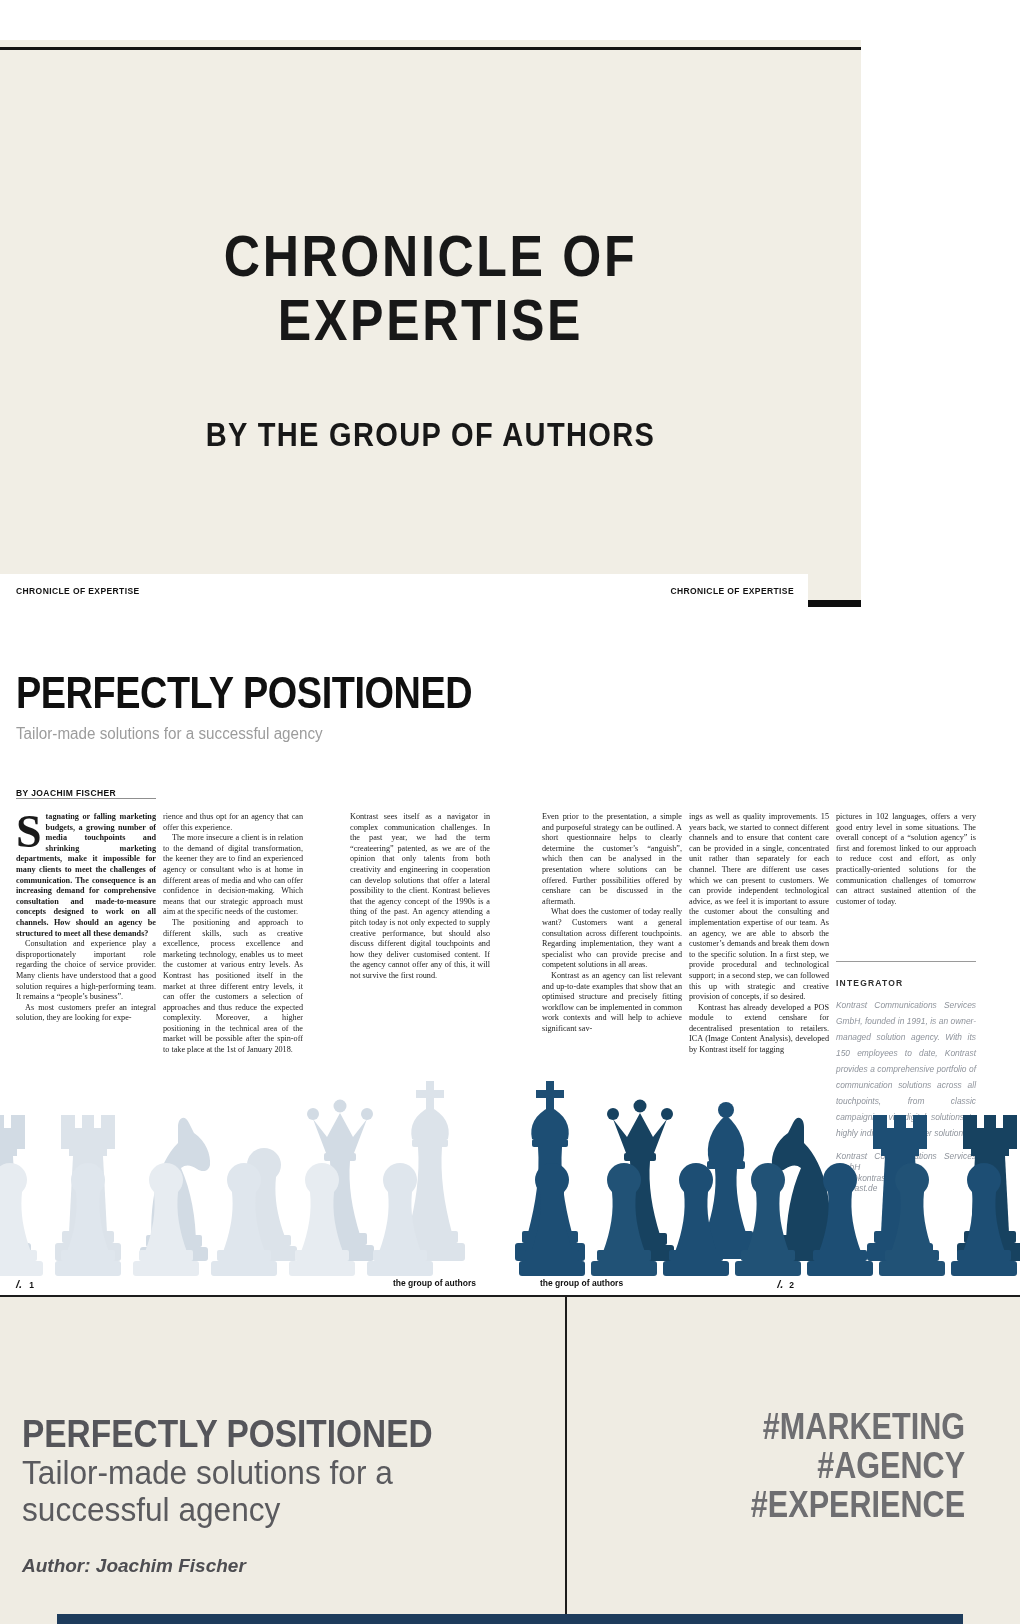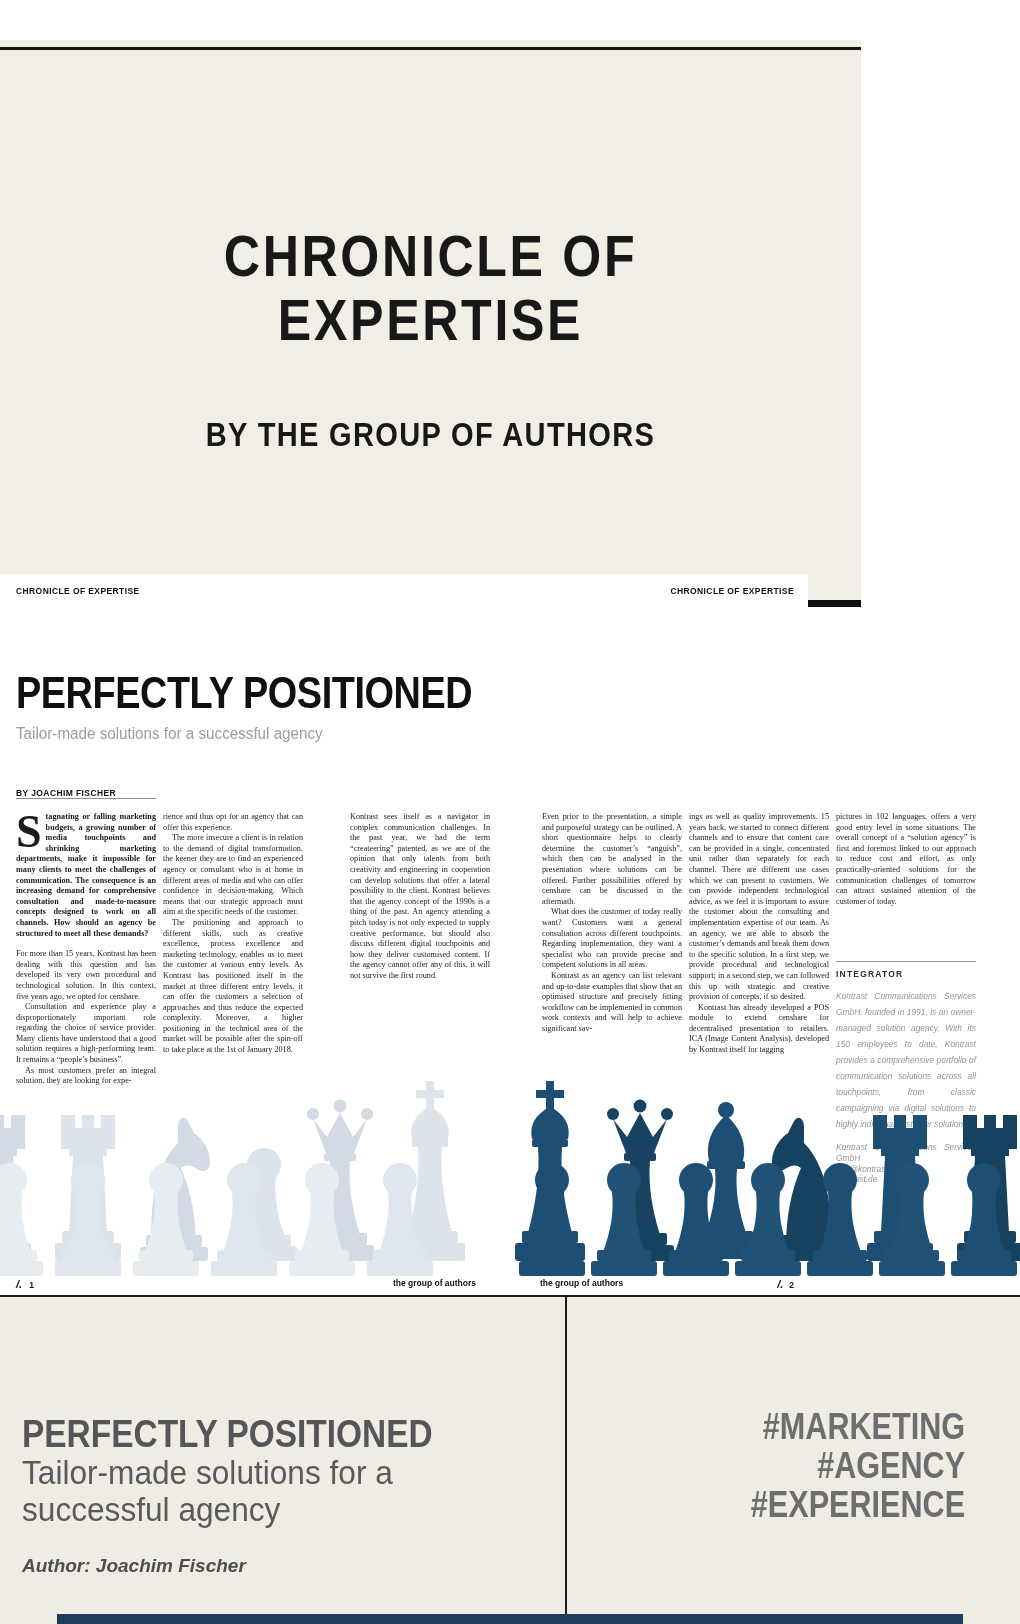--- a/index.html
+++ b/index.html
@@ -34,21 +34,21 @@
   .c1{left:16px;height:292px;overflow:hidden;}  .c2{left:163px;height:292px;overflow:hidden;}
   .c3{left:310px;height:292px;overflow:hidden;margin-left:40px;} .c4{left:542px;height:292px;overflow:hidden;}
   .c5{left:689px;height:292px;overflow:hidden;} .c6{left:836px;}
   .col p { margin:0; }
   .gap { margin-top:10px !important; }
   .ind { text-indent:9px; }
   .intro { font-weight:700; }
   .dropcap { float:left; font-size:46px; line-height:36px; font-weight:700; padding:2px 4px 0 0;
     font-family:"Liberation Serif", serif; }
 
-  .integrator { margin-top:54px; border-top:1px solid #9a9a9a; padding-top:7px;
+  .integrator { margin-top:54px; border-top:1px solid #9a9a9a; padding-top:16px;
     font-family:"Liberation Sans", sans-serif; }
   .integrator-heading { font-size:8.5px; letter-spacing:1.2px; color:#2e2e2e; font-weight:700; margin-bottom:8px; }
   .int-body { font-style:italic; font-size:8.4px; line-height:16px; color:#8f949c; text-align:justify; }
   .int-contact { margin-top:10px; font-style:italic; font-size:8.4px; line-height:10.8px; color:#8f949c; }
 
   .chess { position:absolute; left:0; top:505px; width:1020px; height:200px; }
 
   .sfoot { position:absolute; top:704px; font-size:8.5px; font-weight:700; color:#111; }
   .f-left { left:16px; }
   .f-credit-l { left:0; width:476px; text-align:right; }
@@ -87,21 +87,20 @@
 <section class="spread">
   <div class="rh rh-left">CHRONICLE OF EXPERTISE</div>
   <div class="rh rh-right">CHRONICLE OF EXPERTISE</div>
 
   <h1 class="headline">PERFECTLY POSITIONED</h1>
   <div class="subtitle">Tailor-made solutions for a successful agency</div>
   <div class="byline">BY JOACHIM FISCHER</div>
 
   <div class="col c1">
     <p class="intro"><span class="dropcap">S</span><span>tagnating or falling marketing budgets, a growing number of media touchpoints and shrinking marketing departments, make it impossible for many clients to meet the challenges of communication. The consequence is an increasing demand for comprehensive consultation and made-to-measure concepts designed to work on all channels. How should an agency be structured to meet all these demands?</span></p>
-    <p class="gap">For more than 15 years, Kontrast has been dealing with this question and has developed its very own procedural and technological solution. In this context, five years ago, we opted for censhare.</p>
     <p class="ind">Consultation and experience play a disproportionately important role regarding the choice of service provider. Many clients have understood that a good solution requires a high-performing team. It remains a “people’s business”.</p>
     <p class="ind">As most customers prefer an integral solution, they are looking for expe-</p>
   </div>
 
   <div class="col c2">
     <p>rience and thus opt for an agency that can offer this experience.</p>
     <p class="ind">The more insecure a client is in relation to the demand of digital transformation, the keener they are to find an experienced agency or consultant who is at home in different areas of media and who can offer confidence in decision-making. Which means that our strategic approach must aim at the specific needs of the customer.</p>
     <p class="ind">The positioning and approach to different skills, such as creative excellence, process excellence and marketing technology, enables us to meet the customer at various entry levels. As Kontrast has positioned itself in the market at three different entry levels, it can offer the customers a selection of approaches and thus reduce the expected complexity. Moreover, a higher positioning in the technical area of the market will be possible after the spin-off to take place at the 1st of January 2018.</p>
   </div>
 

